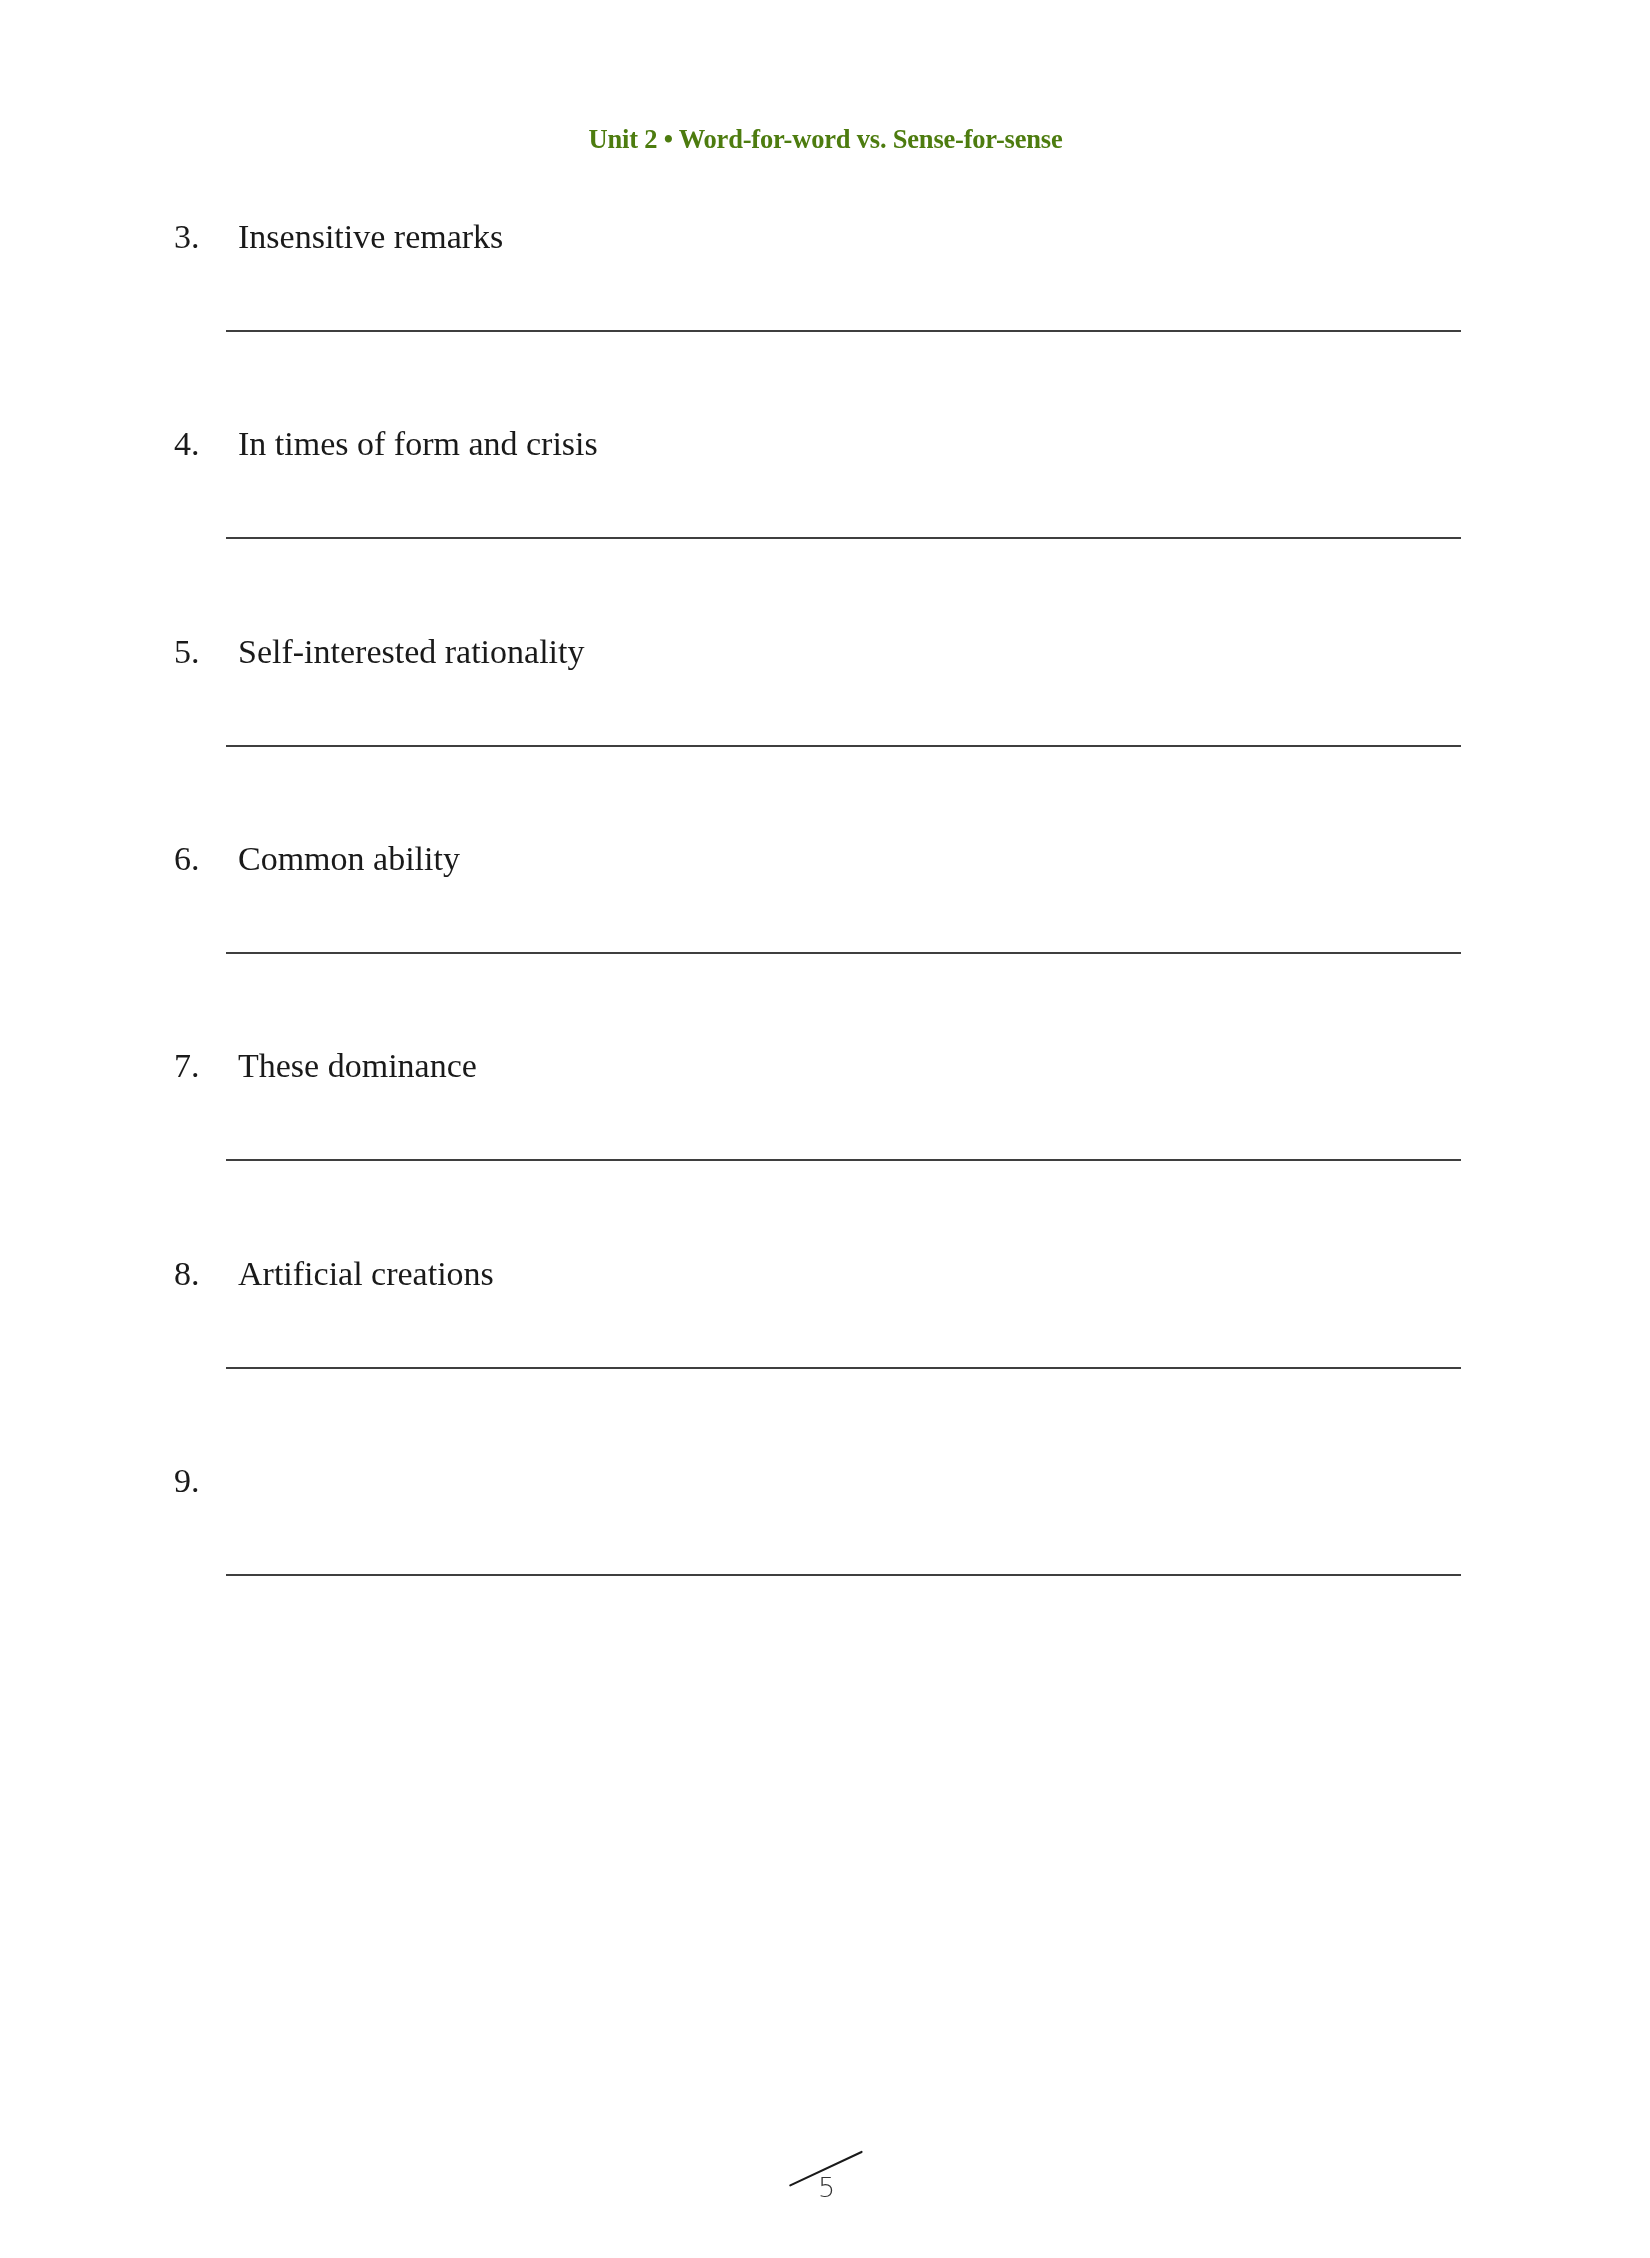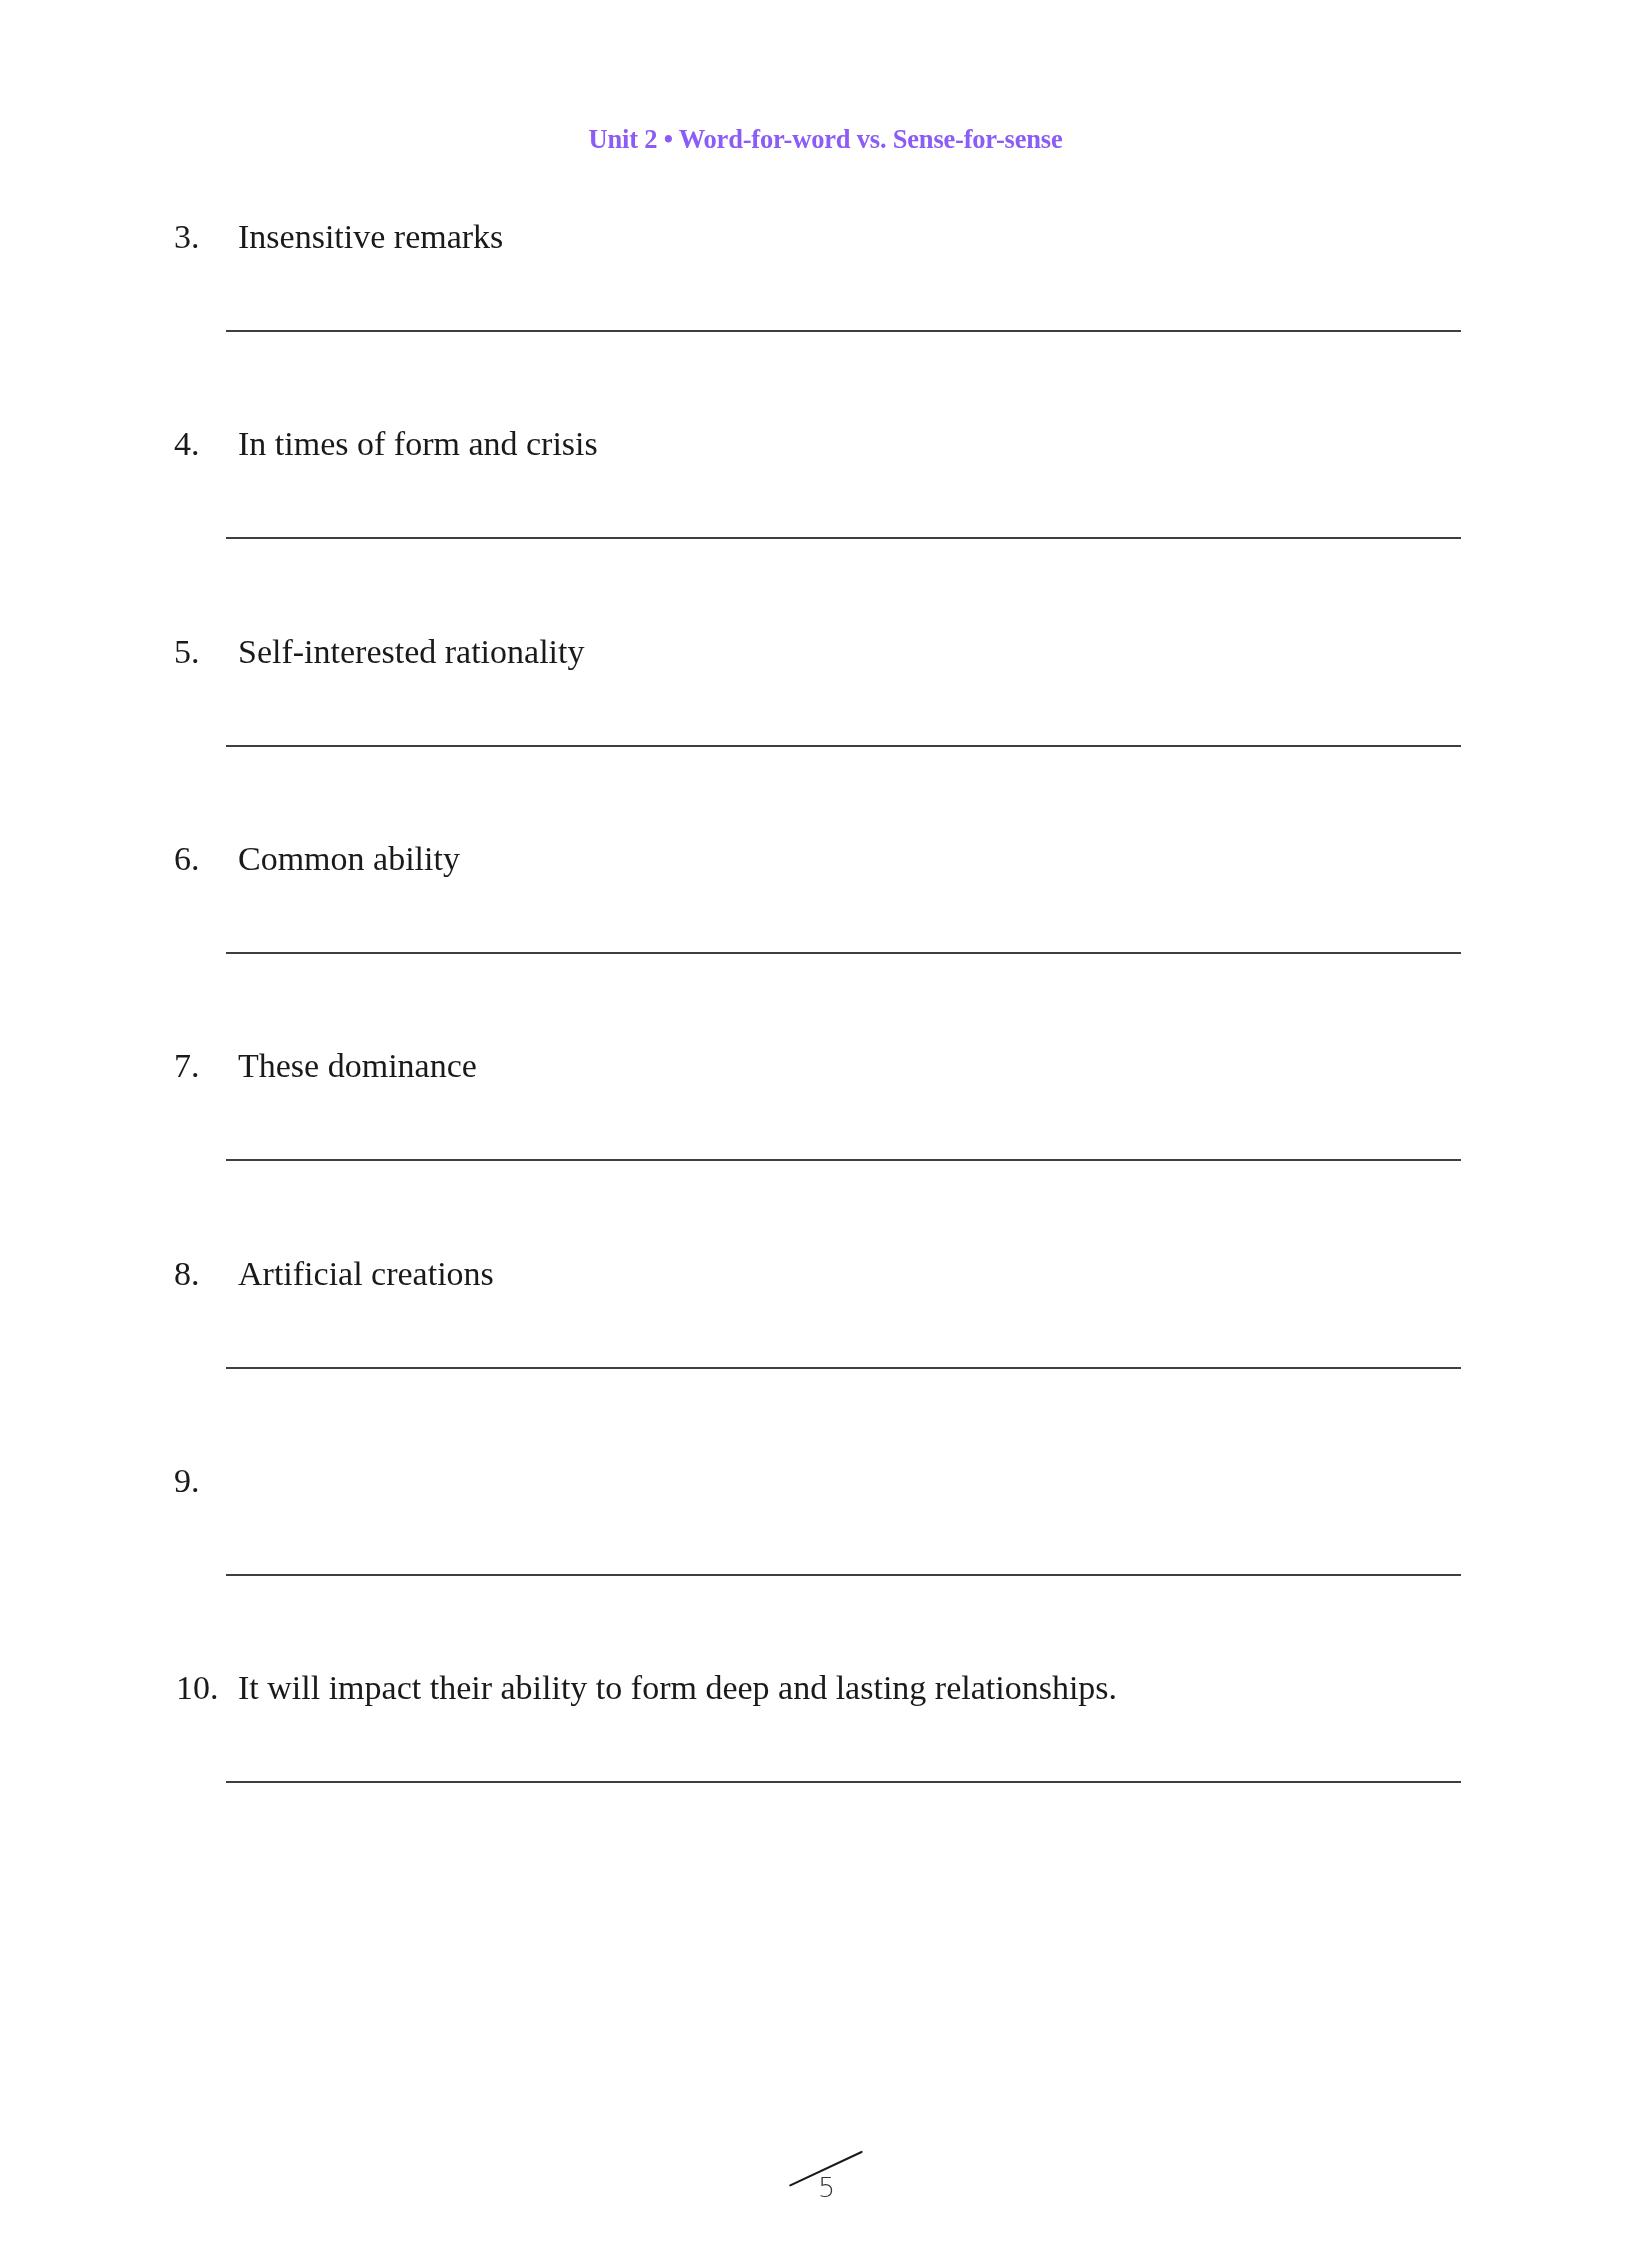--- a/index.html
+++ b/index.html
@@ -15,21 +15,21 @@
     }
     .page-header {
       position: absolute;
       left: 0;
       width: 1651px;
       top: 122px;
       text-align: center;
       font-family: "Liberation Serif", "DejaVu Serif", serif;
       font-weight: bold;
       font-size: 26.5px;
-      color: #8b5cf6;
+      color: #4d7c0f;
       line-height: 35px;
       letter-spacing: -0.2px;
     }
     .exercise-list {
       position: absolute;
       left: 0;
       top: 0;
       width: 1651px;
       height: 2029px;
     }
@@ -132,25 +132,20 @@
     <span class="item-number">8.</span>
     <span class="item-text">Artificial creations</span>
     <div class="answer-line"></div>
   </div>
 
   <div class="exercise-item" style="top:1461px;">
     <span class="item-number">9.</span>
     <div class="answer-line"></div>
   </div>
 
-  <div class="exercise-item" style="top:1668px;">
-    <span class="item-number" style="left:176px;">10.</span>
-    <span class="item-text">It will impact their ability to form deep and lasting relationships.</span>
-    <div class="answer-line"></div>
-  </div>
 
 </div>
 
 <div class="page-number-wrap">
   <svg class="folio-slash" width="106" height="88" viewBox="0 0 120 100">
     <line x1="16" y1="47" x2="97" y2="9" stroke="#1a1a1a" stroke-width="2.4" stroke-linecap="round"></line>
   </svg>
   <span class="page-number">5</span>
 </div>
 

